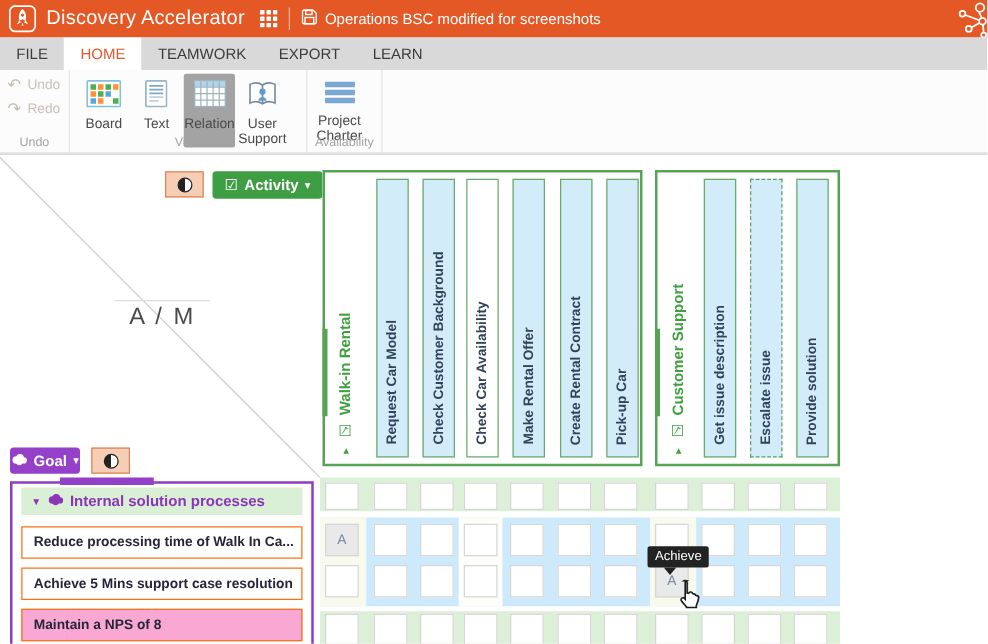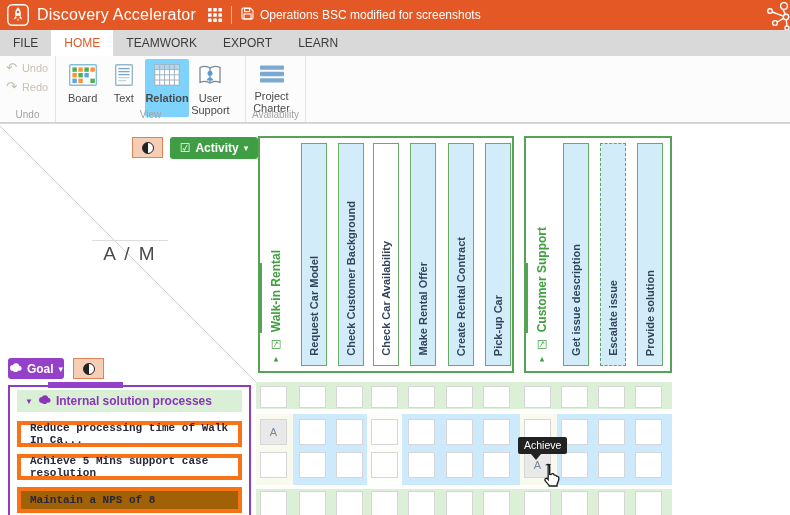--- a/index.html
+++ b/index.html
@@ -22,21 +22,21 @@
 
   
   .ribbon { position:absolute; left:0; top:56px; width:790px; height:67px; background:#fcfcfc; border-bottom:1px solid #d2d2d2; display:flex; }
   .rgroup { position:relative; border-right:1px solid #e4e4e4; padding:3px 15px 15px 3px; }
   .rgroup-label { position:absolute; bottom:2px; left:0; right:0; text-align:center; font-size:10px; color:#a3a3a3; }
   .undo-col { display:flex; flex-direction:column; gap:3px; padding:4px 4px; width:56px; }
   .small-btn { display:flex; align-items:center; gap:5px; font-size:11px; color:#c9c1b6; padding:2px 2px; }
   .small-btn .aicon { font-size:13px; line-height:10px; color:#c4bbae; }
   .view-row { display:flex; gap:2px; padding-left:4px; }
   .big-btn { width:44px; min-height:52px; display:flex; flex-direction:column; align-items:center; padding-top:5px; gap:3px; font-size:11px; line-height:1.15; color:#4a4a4a; text-align:center; cursor:pointer; border-radius:2px; }
-  .big-btn.selected { background:#7dd3fc;font-weight:bold; }
+  .big-btn.selected { background:#a3a3a3; }
 
   
   .canvas { position:absolute; left:0; top:123px; width:790px; height:392px; background:#fff; }
   .diag { position:absolute; left:0; top:0; }
   .am { position:absolute; left:92px; top:116px; width:76px; border-top:1px solid #ddd; padding-top:2px; text-align:center; font-size:19px; letter-spacing:2px; color:#4a4a4a; }
 
   .contrast-btn { position:absolute; width:31px; height:21px; background:#f6ceb5; border:1px solid #df8257; display:flex; align-items:center; justify-content:center; cursor:pointer; }
   .half-circle { width:12px; height:12px; border:1.5px solid #222; border-radius:50%; background:linear-gradient(90deg,#222 0 50%,#fff 50% 100%); }
   .c1 { left:132px; top:13px; } .c2 { left:73px; top:234px; }
 
@@ -71,22 +71,22 @@
   
   .tooltip { position:absolute; left:518px; top:313px; background:#222; color:#fff; font-size:10.5px; padding:2px 6px 3px; border-radius:2px; z-index:9; }
   .tooltip-arrow { position:absolute; left:531px; top:330px; width:0; height:0; border-left:5px solid transparent; border-right:5px solid transparent; border-top:6px solid #222; z-index:9; }
   .cursor-icon { position:absolute; left:539px; top:339px; z-index:10; }
 
   
   .goal-tab { position:absolute; left:48px; top:258px; width:75px; height:6px; background:#9440c9; z-index:4; }
   .goal-panel { position:absolute; left:8px; top:261px; width:243px; height:140px; background:#fff; border:2px solid #8e3cc0; z-index:3; }
   .gp-header { position:absolute; left:7px; right:7px; top:3px; height:22px; background:#d9efd6; display:flex; align-items:center; padding-left:8px; gap:5px; font-size:12px; font-weight:bold; color:#8b35b8; cursor:pointer; }
   .gp-header .tri { font-size:8px; }
-  .goal-row { position:absolute; left:7px; right:7px; height:26px; background:#fff; border:4px solid #f97316; display:flex; align-items:center; padding-left:9px; font-size:11px; font-weight:bold; color:#26263a; cursor:pointer;font-family:Liberation Mono, monospace; }
-  .goal-row.green { background:#a16207; }
+  .goal-row { position:absolute; left:7px; right:7px; height:26px; background:#fff; border:1px solid #f97316; display:flex; align-items:center; padding-left:9px; font-size:11px; font-weight:bold; color:#26263a; cursor:pointer; }
+  .goal-row.green { background:#f9a8d4; }
 </style>
 </head>
 <body>
 <div id="app">
 
   <div class="header">
     <span class="logo">
       <svg width="22" height="22" viewBox="0 0 22 22">
           <rect x="0.8" y="0.8" width="20.4" height="20.4" rx="4.5" fill="none" stroke="#fff" stroke-width="1.4"></rect>
           <path d="M11 3.2 C13.6 5.4 14.6 9 13.4 12.4 L11 11.4 L8.6 12.4 C7.4 9 8.4 5.4 11 3.2 Z" fill="#fff"></path>

